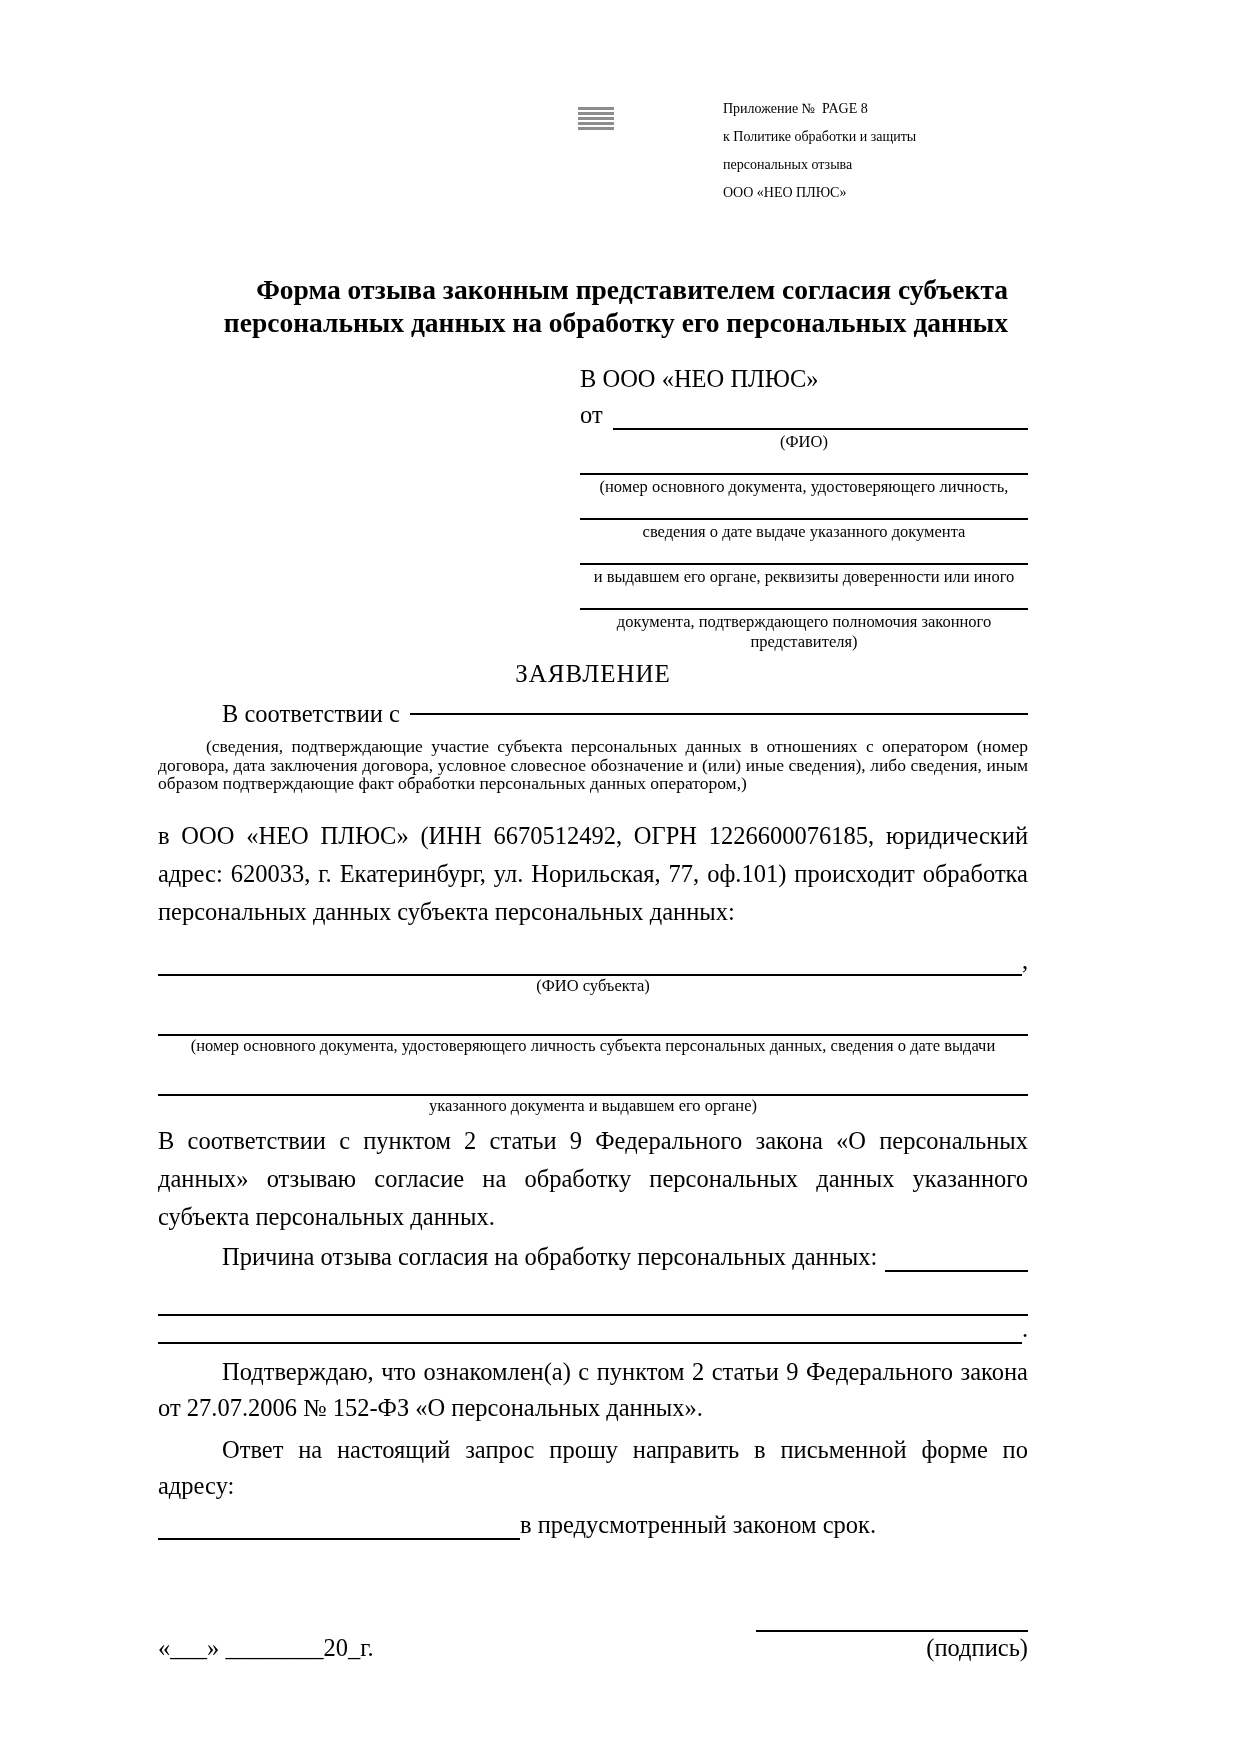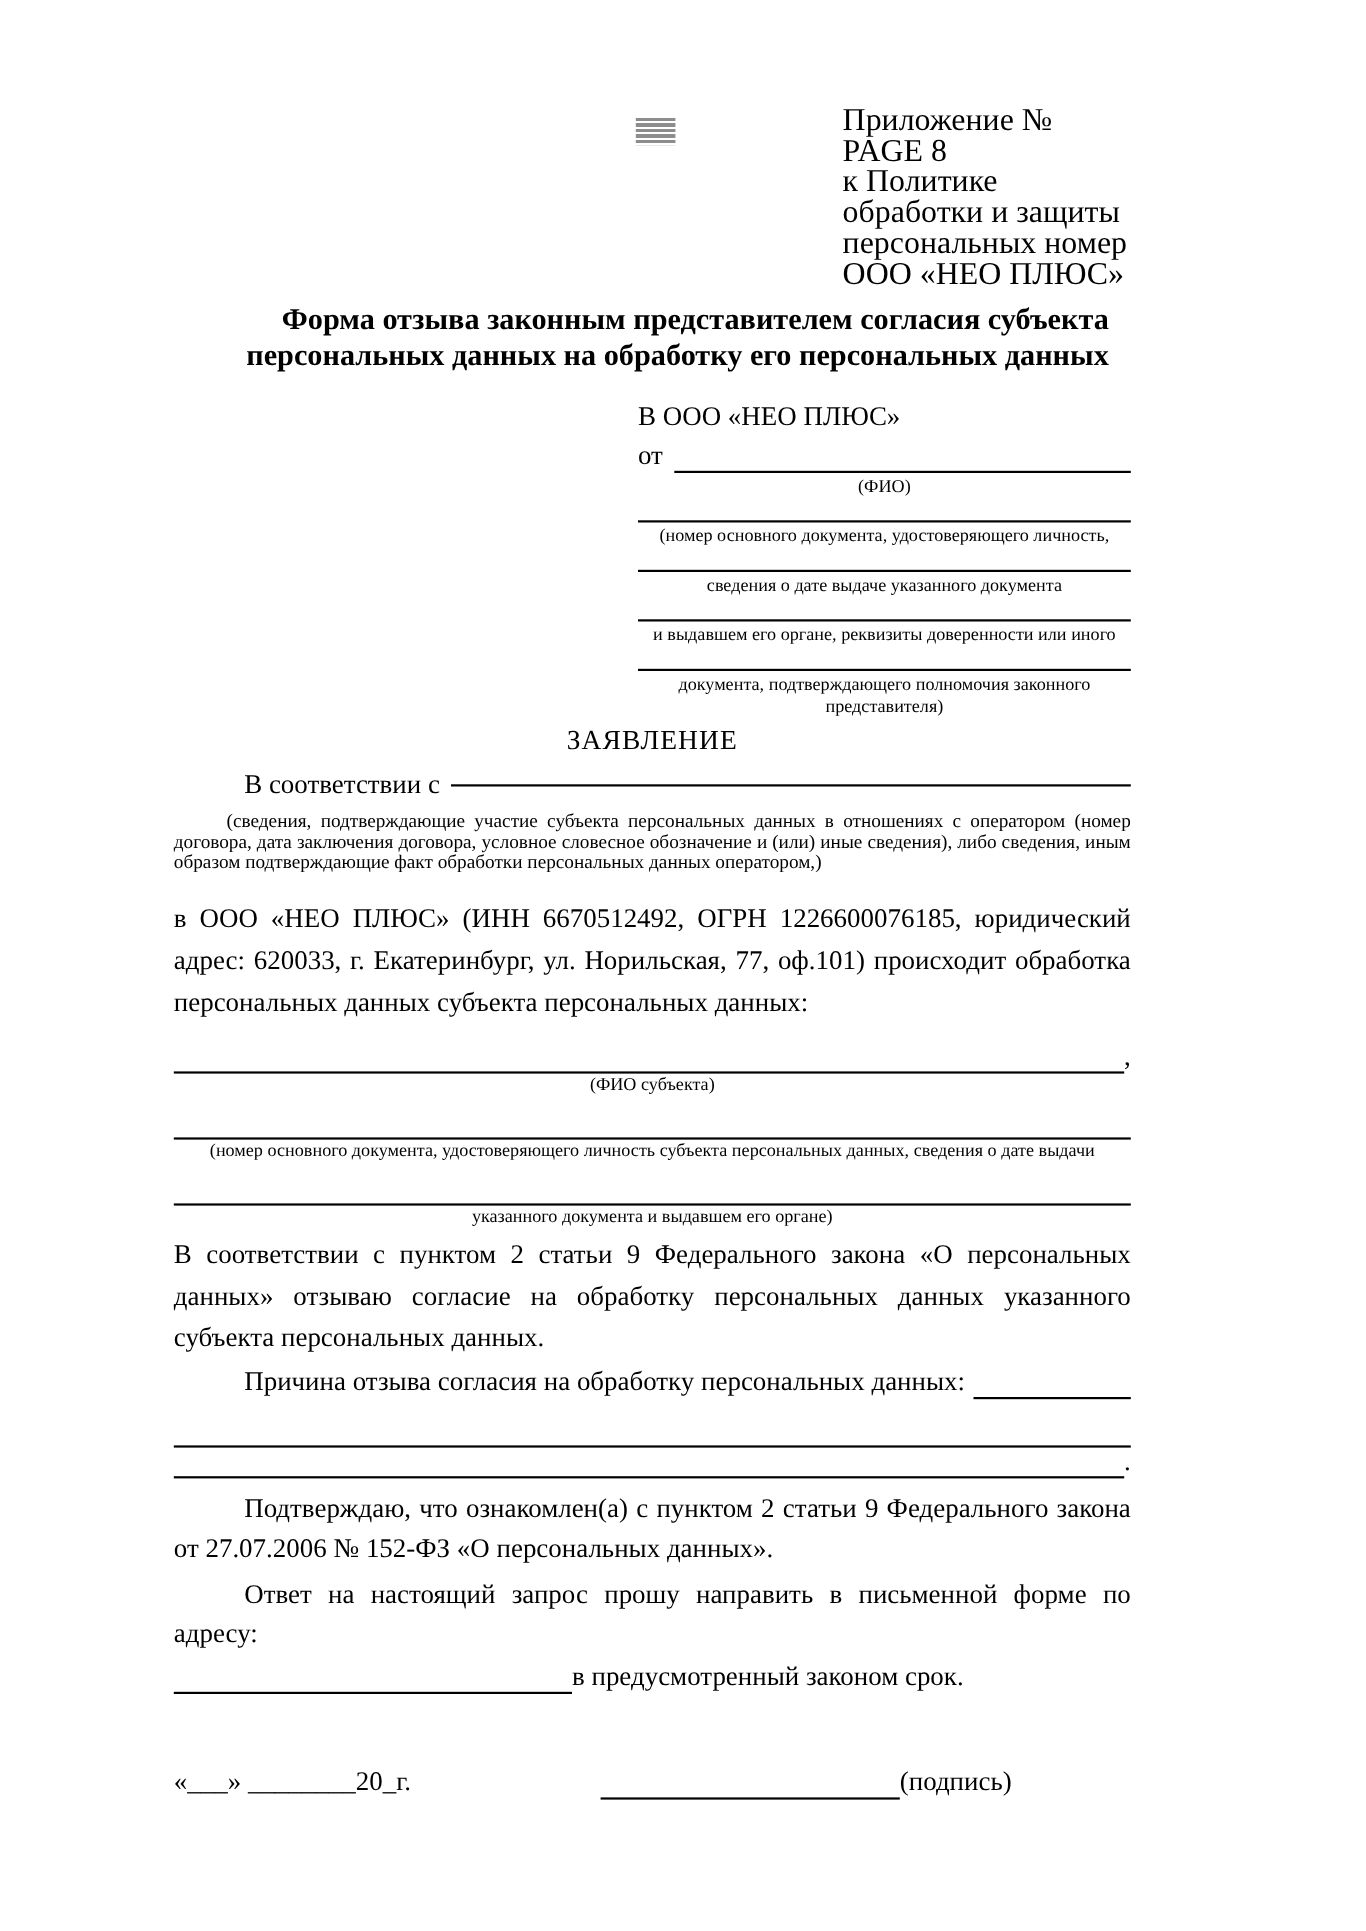--- a/index.html
+++ b/index.html
@@ -5,21 +5,21 @@
   html,body{margin:0;padding:0;background:#ffffff;}
   .page{
     position:relative;width:1242px;height:1755px;background:#ffffff;color:#000;
     font-family:"Liberation Serif","DejaVu Serif",serif;font-size:24.5px;line-height:1.3;
     padding:95px 214px 0 158px;box-sizing:border-box;overflow:hidden;
   }
   
   .header{position:relative;height:112px;}
   .doc-icon{position:absolute;left:420px;top:12px;width:36px;height:25px;
     background:repeating-linear-gradient(to bottom,#8d8d8d 0 3px,#ffffff 3px 5px);}
-  .header-block{position:absolute;left:608px;top:0;font-size:29px;line-height:28px;}
+  .header-block{position:absolute;left:565px;top:0;font-size:14px;line-height:28px;}
   .header-block div{white-space:pre-wrap;}
   
   .title{margin:66px auto 0;max-width:830px;text-align:right;font-weight:bold;
     font-size:27.5px;line-height:33px;}
   
   .recipient{margin-left:422px;width:448px;margin-top:24px;line-height:31px;}
   .from-row{display:flex;align-items:flex-end;height:36px;}
   .from-label{flex:none;padding-right:10px;}
   .fill{flex:1;border-bottom:2px solid #000;}
   .cap{font-size:16.5px;line-height:20px;text-align:center;margin-top:2px;height:20px;}
@@ -41,34 +41,34 @@
   .blank-full{height:26px;border-bottom:2px solid #000;margin-top:16px;}
   .blank-full-row{display:flex;align-items:flex-end;height:28px;margin-top:0;}
   .blank-full-row .fill{height:26px;}
   .confirm{margin-top:10px;text-indent:64px;line-height:36px;}
   .response-1{margin-top:6px;text-indent:64px;line-height:36px;text-align:justify;text-align-last:justify;}
   .response-2{display:flex;align-items:flex-end;height:36px;}
   .response-2 .fill-fixed{flex:none;width:362px;border-bottom:2px solid #000;height:26px;}
   
   .footer{display:flex;justify-content:space-between;align-items:flex-end;margin-top:64px;}
   .date-group{flex:none;}
-  .sig-group{display:flex;align-items:flex-end;width:482px;}
+  .sig-group{display:flex;align-items:flex-end;width:482px;flex-direction:column;}
   .sig-line{width:272px;border-bottom:2px solid #000;height:26px;flex:none;}
 </style>
 </head>
 <body>
 
 <div class="page">
 
   <div class="header">
     <span class="doc-icon"></span>
     <div class="header-block">
       <div>Приложение №  PAGE 8</div>
       <div>к Политике обработки и защиты</div>
-      <div>персональных номер</div>
+      <div>персональных отзыва</div>
       <div>ООО «НЕО ПЛЮС»</div>
     </div>
   </div>
 
   <div class="title">Форма отзыва законным представителем согласия субъекта персональных данных на обработку его персональных данных</div>
 
   <div class="recipient">
     <div>В ООО «НЕО ПЛЮС»</div>
     <div class="from-row">
       <span class="from-label">от</span>

